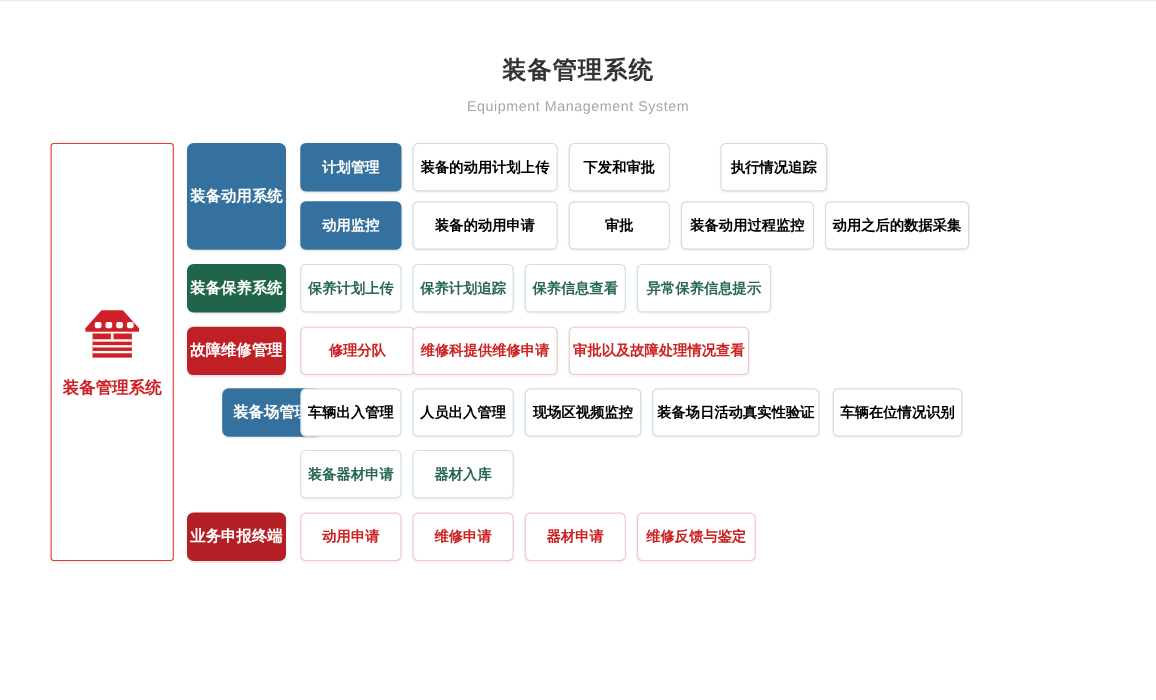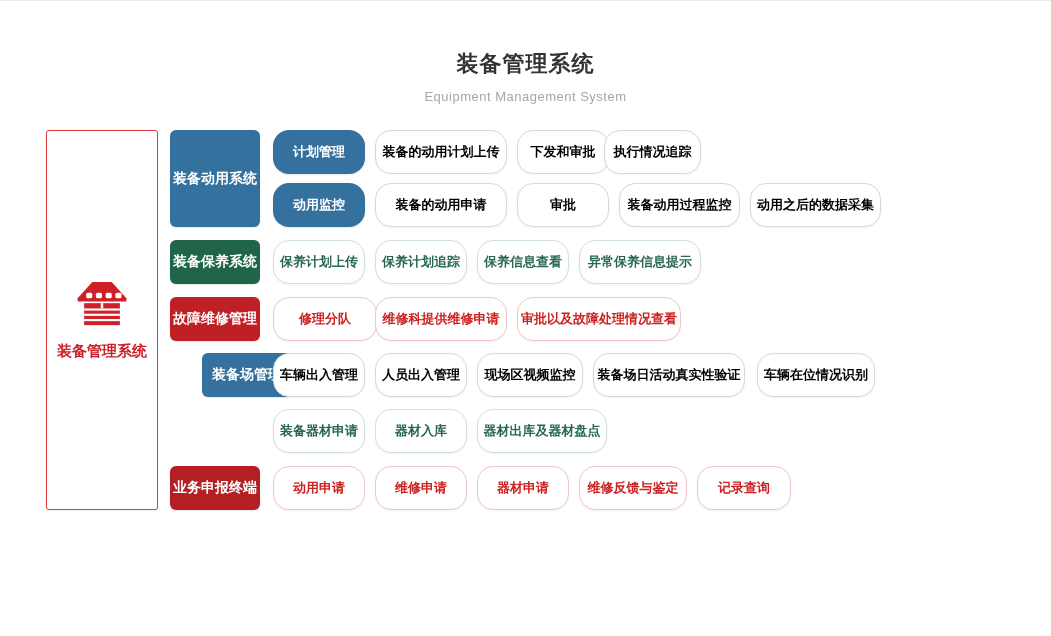--- a/index.html
+++ b/index.html
@@ -40,21 +40,21 @@
   .bg-blue { background: #34719e; text-align: center; }
   .bg-dgreen { background: #20654a; }
   .bg-red { background: #bf2026; }
   .bg-green { background: #3a8a68; }
   .bg-dred { background: #b31f24; }
 
   
   .btn {
     height: 44px;
     background: #ffffff;
-    border-radius: 16px;
+    border-radius: 5px;
     font-size: 13px; font-weight: bold;
     box-shadow: 0 1px 2px rgba(0,0,0,0.05);
   }
   .btn-filled-blue { background: #34719e; color: #ffffff; box-shadow: 0 1px 2px rgba(0,0,0,0.10); }
   .ol-blue  { border: 1px solid #ccdbe6; color: #000000; }
   .ol-green { border: 1px solid #cfe2d8; color: #28684e; }
   .ol-red   { border: 1px solid #f2c6c6; color: #cc2222; }
 </style>
 </head>
 <body>
@@ -86,21 +86,21 @@
 
   <div class="node cat bg-blue" style="top:129px;height:97px;">装备动用系统</div>
   <div class="node cat bg-dgreen" style="top:239px;">装备保养系统</div>
   <div class="node cat bg-red" style="top:296px;">故障维修管理</div>
   <div class="node cat bg-blue" style="top:352px;margin-left:32px;">装备场管理</div>
   <div class="node cat bg-dred" style="top:465px;">业务申报终端</div>
 
   <div class="node btn btn-filled-blue" style="left:273px;top:129px;width:92px;">计划管理</div>
   <div class="node btn ol-blue" style="left:375px;top:129px;width:132px;">装备的动用计划上传</div>
   <div class="node btn ol-blue" style="left:517px;top:129px;width:92px;">下发和审批</div>
-  <div class="node btn ol-blue" style="left:604px;top:129px;width:97px;">执行情况追踪</div>
+  <div class="node btn ol-blue" style="left:655px;top:129px;width:97px;">执行情况追踪</div>
 
   <div class="node btn btn-filled-blue" style="left:273px;top:182px;width:92px;">动用监控</div>
   <div class="node btn ol-blue" style="left:375px;top:182px;width:132px;">装备的动用申请</div>
   <div class="node btn ol-blue" style="left:517px;top:182px;width:92px;">审批</div>
   <div class="node btn ol-blue" style="left:619px;top:182px;width:121px;">装备动用过程监控</div>
   <div class="node btn ol-blue" style="left:750px;top:182px;width:131px;">动用之后的数据采集</div>
 
   <div class="node btn ol-green" style="left:273px;top:239px;width:92px;">保养计划上传</div>
   <div class="node btn ol-green" style="left:375px;top:239px;width:92px;">保养计划追踪</div>
   <div class="node btn ol-green" style="left:477px;top:239px;width:92px;">保养信息查看</div>
@@ -111,21 +111,19 @@
   <div class="node btn ol-red" style="left:517px;top:296px;width:164px;">审批以及故障处理情况查看</div>
 
   <div class="node btn ol-blue" style="left:273px;top:352px;width:92px;">车辆出入管理</div>
   <div class="node btn ol-blue" style="left:375px;top:352px;width:92px;">人员出入管理</div>
   <div class="node btn ol-blue" style="left:477px;top:352px;width:106px;">现场区视频监控</div>
   <div class="node btn ol-blue" style="left:593px;top:352px;width:152px;">装备场日活动真实性验证</div>
   <div class="node btn ol-blue" style="left:757px;top:352px;width:118px;">车辆在位情况识别</div>
 
   <div class="node btn ol-green" style="left:273px;top:408px;width:92px;">装备器材申请</div>
   <div class="node btn ol-green" style="left:375px;top:408px;width:92px;">器材入库</div>
-  <div class="node btn ol-green" style="left:477px;top:408px;width:130px;">器材出库及器材盘点</div>
 
   <div class="node btn ol-red" style="left:273px;top:465px;width:92px;">动用申请</div>
   <div class="node btn ol-red" style="left:375px;top:465px;width:92px;">维修申请</div>
   <div class="node btn ol-red" style="left:477px;top:465px;width:92px;">器材申请</div>
   <div class="node btn ol-red" style="left:579px;top:465px;width:108px;">维修反馈与鉴定</div>
-  <div class="node btn ol-red" style="left:697px;top:465px;width:94px;">记录查询</div>
 
 </div>
 
 </body></html>

